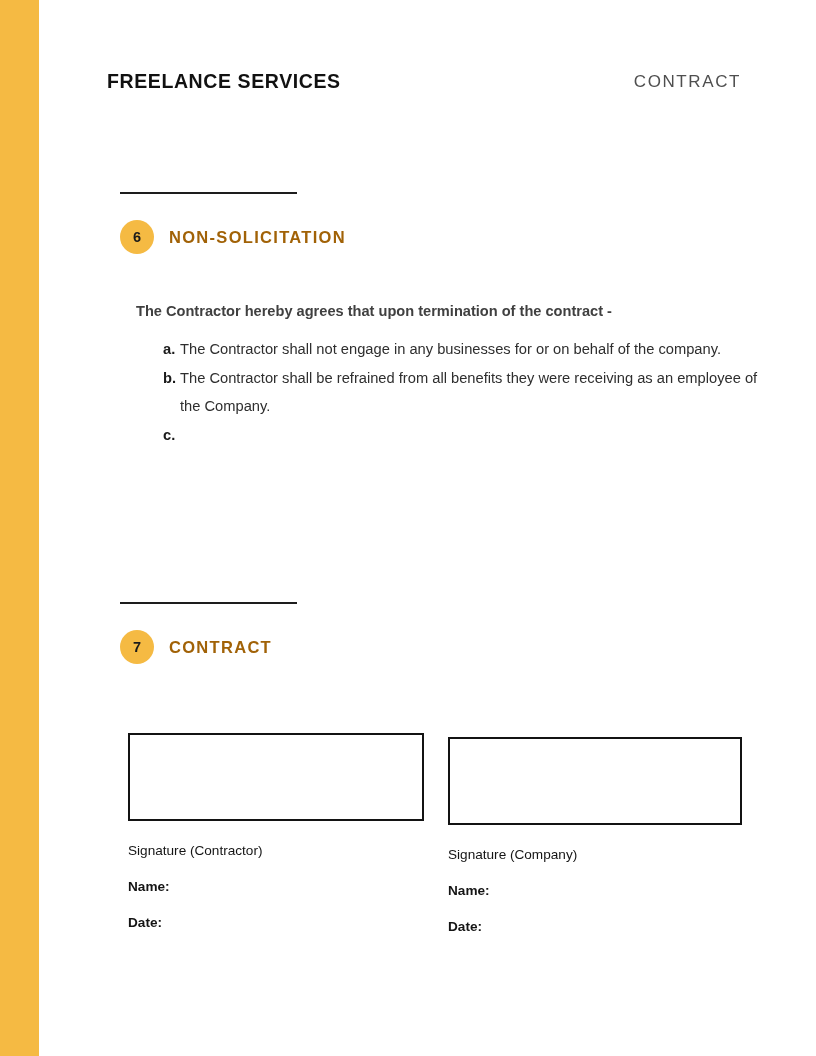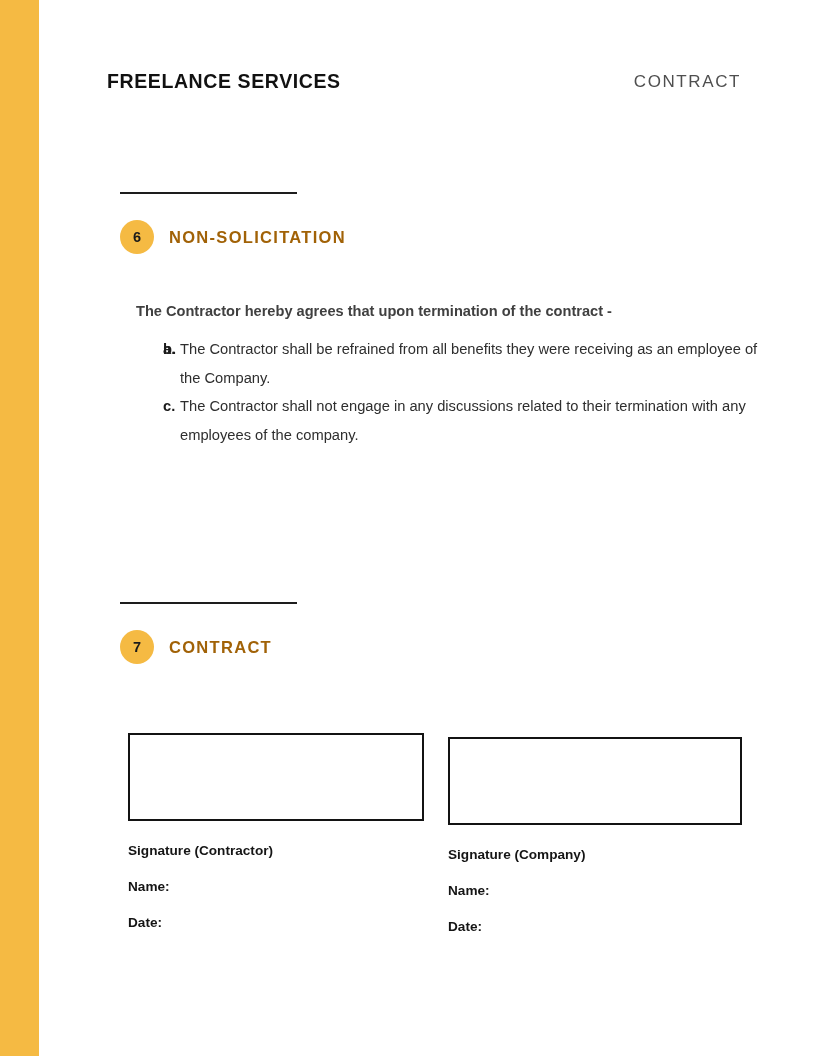--- a/index.html
+++ b/index.html
@@ -168,21 +168,21 @@
   .sign-box {
     width: 100%;
     height: 88px;
     border: 2px solid #131313;
     background: #ffffff;
   }
 
   .sign-label {
     margin-top: 22px;
     font-size: 13.6px;
-    font-weight: bold;
+    font-weight: normal;
     color: #151515;
     white-space: nowrap;
   }
 
   .sign-field {
     margin-top: 21px;
     font-size: 13.6px;
     font-weight: bold;
     color: #151515;
     white-space: nowrap;
@@ -207,28 +207,28 @@
     <div class="sec-heading">
       <div class="sec-badge">6</div>
       <div class="sec-name">NON-SOLICITATION</div>
     </div>
 
     <div class="lead-line">The Contractor hereby agrees that upon termination of the contract -</div>
 
     <ul class="clause-list">
       <li class="clause-item">
         <span class="clause-marker">a.</span>
+        <span>The Contractor shall not engage in any businesses for or on behalf of the company.</span>
       </li>
       <li class="clause-item">
         <span class="clause-marker">b.</span>
         <span>The Contractor shall be refrained from all benefits they were receiving as an employee of the Company.</span>
       </li>
       <li class="clause-item">
         <span class="clause-marker">c.</span>
-        <span>The Contractor shall not engage in any discussions related to their termination with any employees of the company.</span>
       </li>
     </ul>
   </div>
 
   <div class="section" id="section-signature">
 
     <div class="sec-rule"></div>
 
     <div class="sec-heading">
       <div class="sec-badge">7</div>

